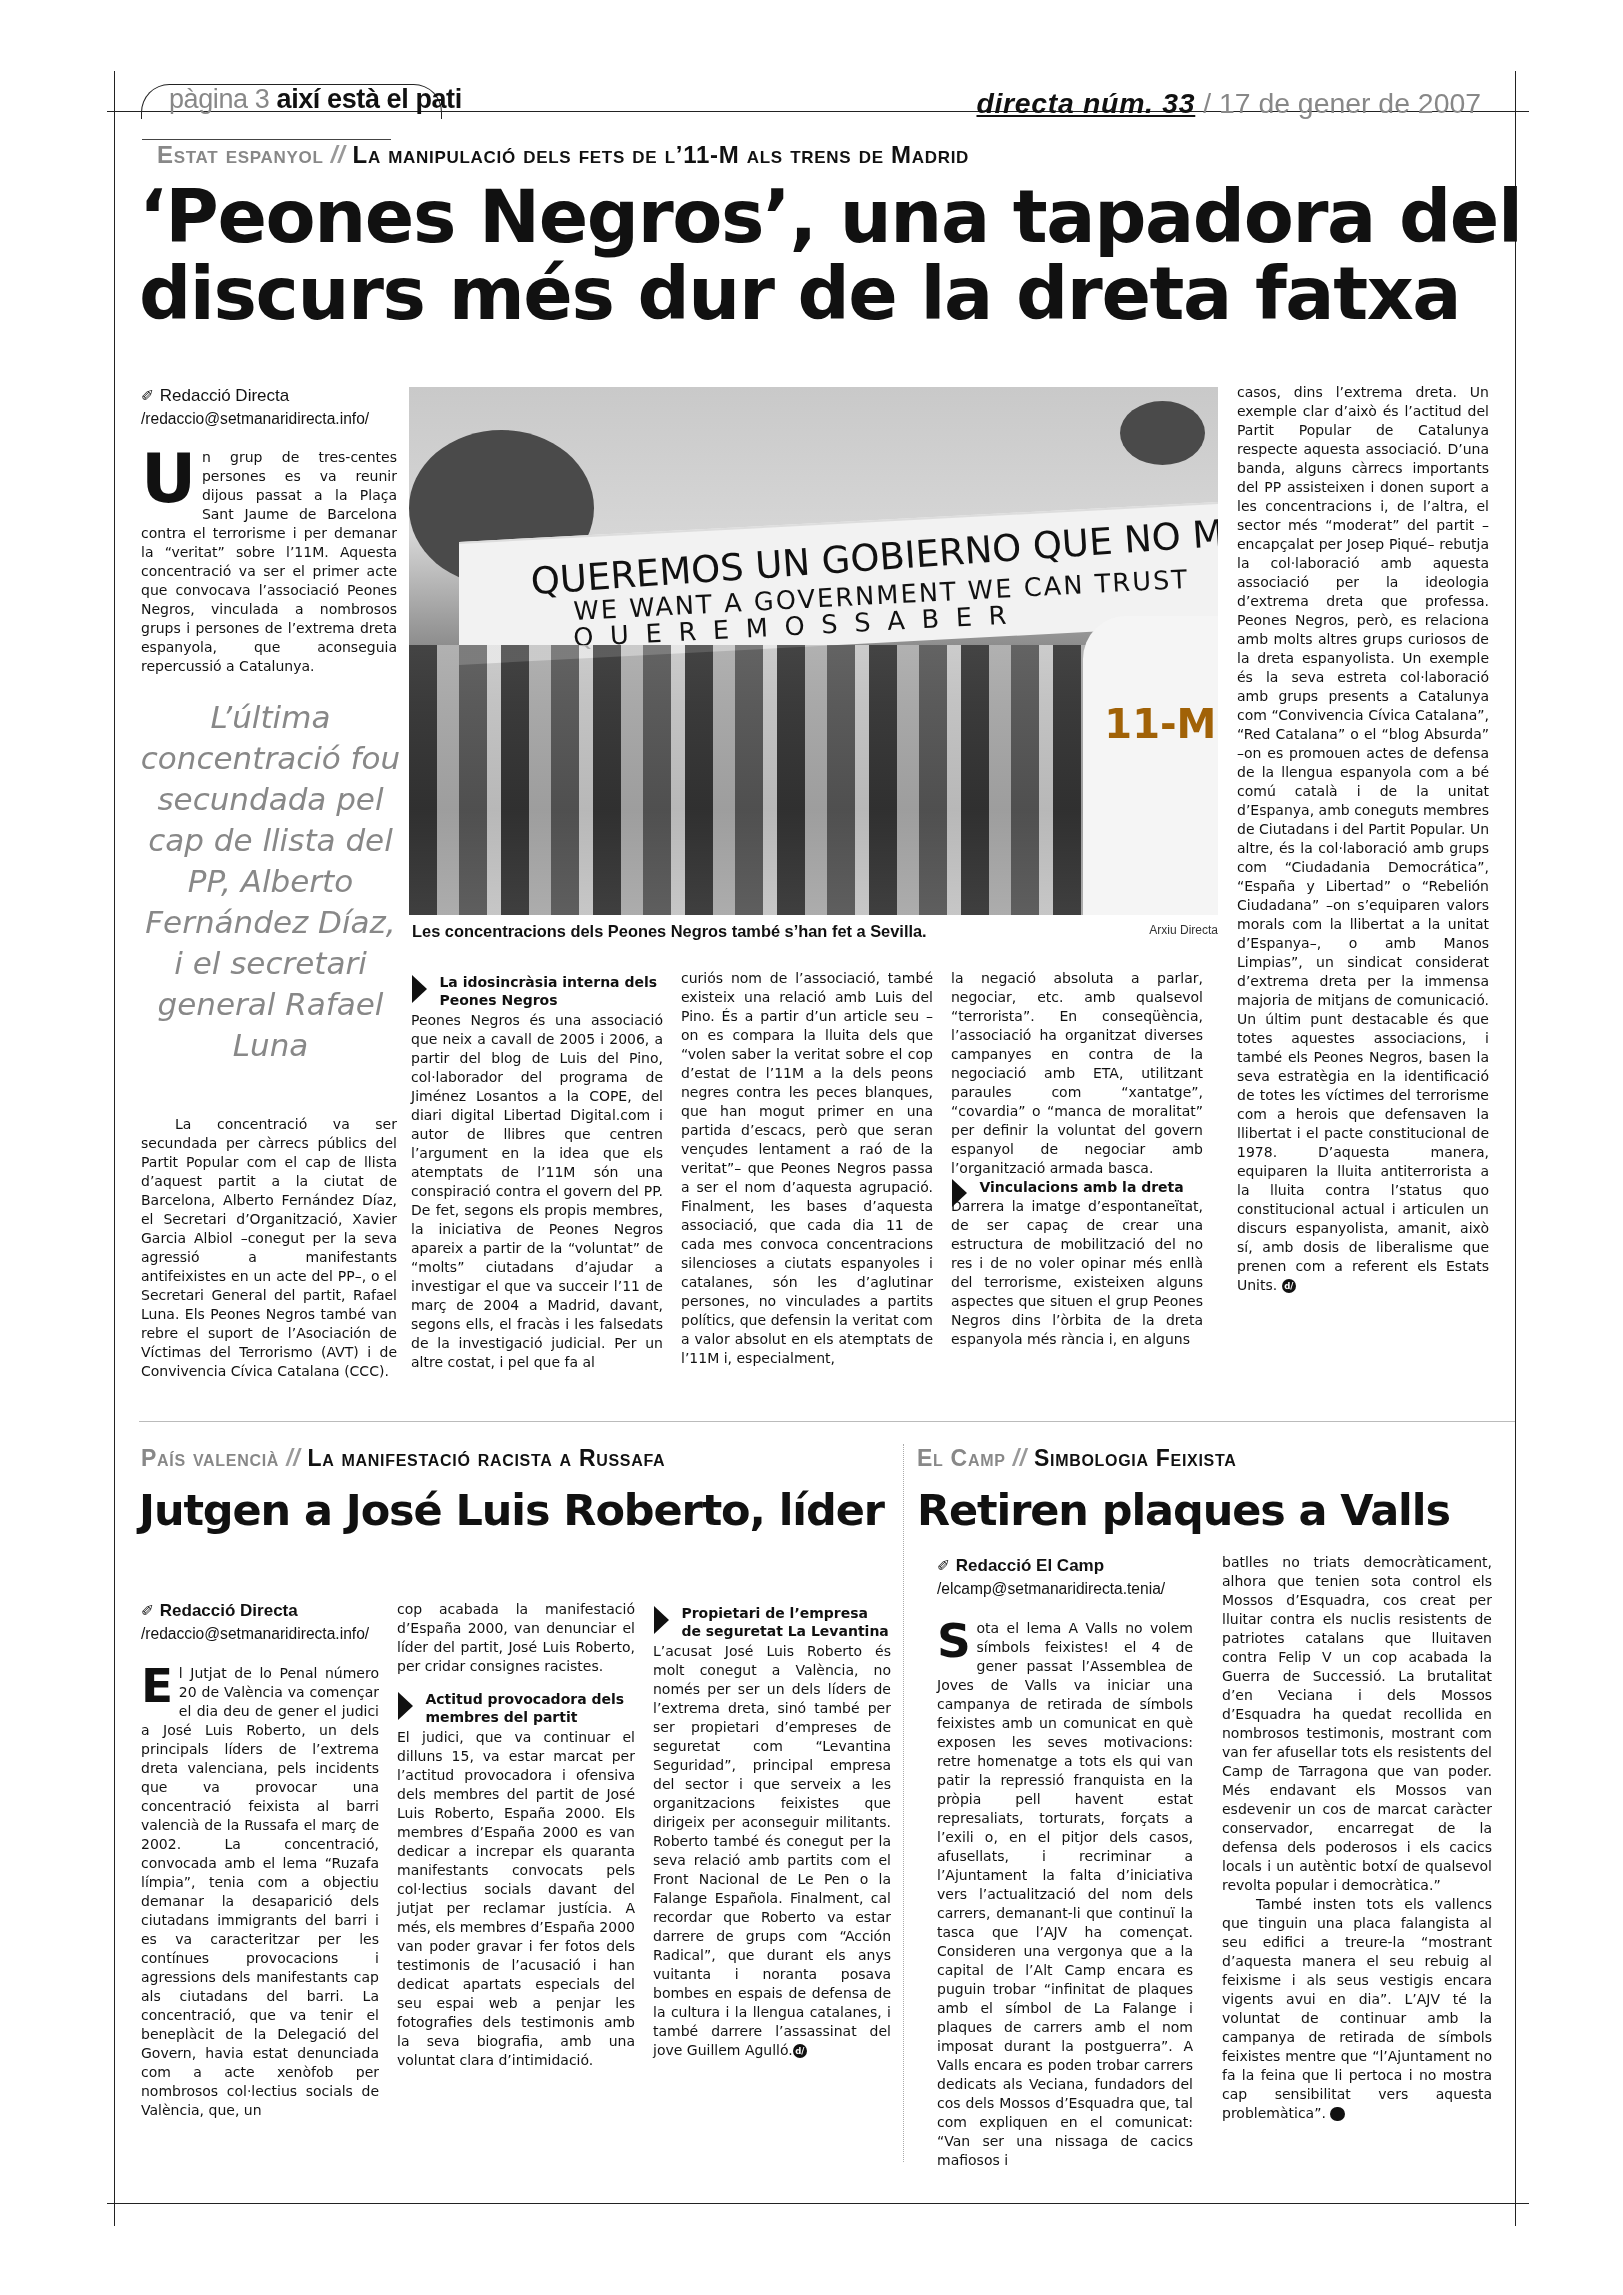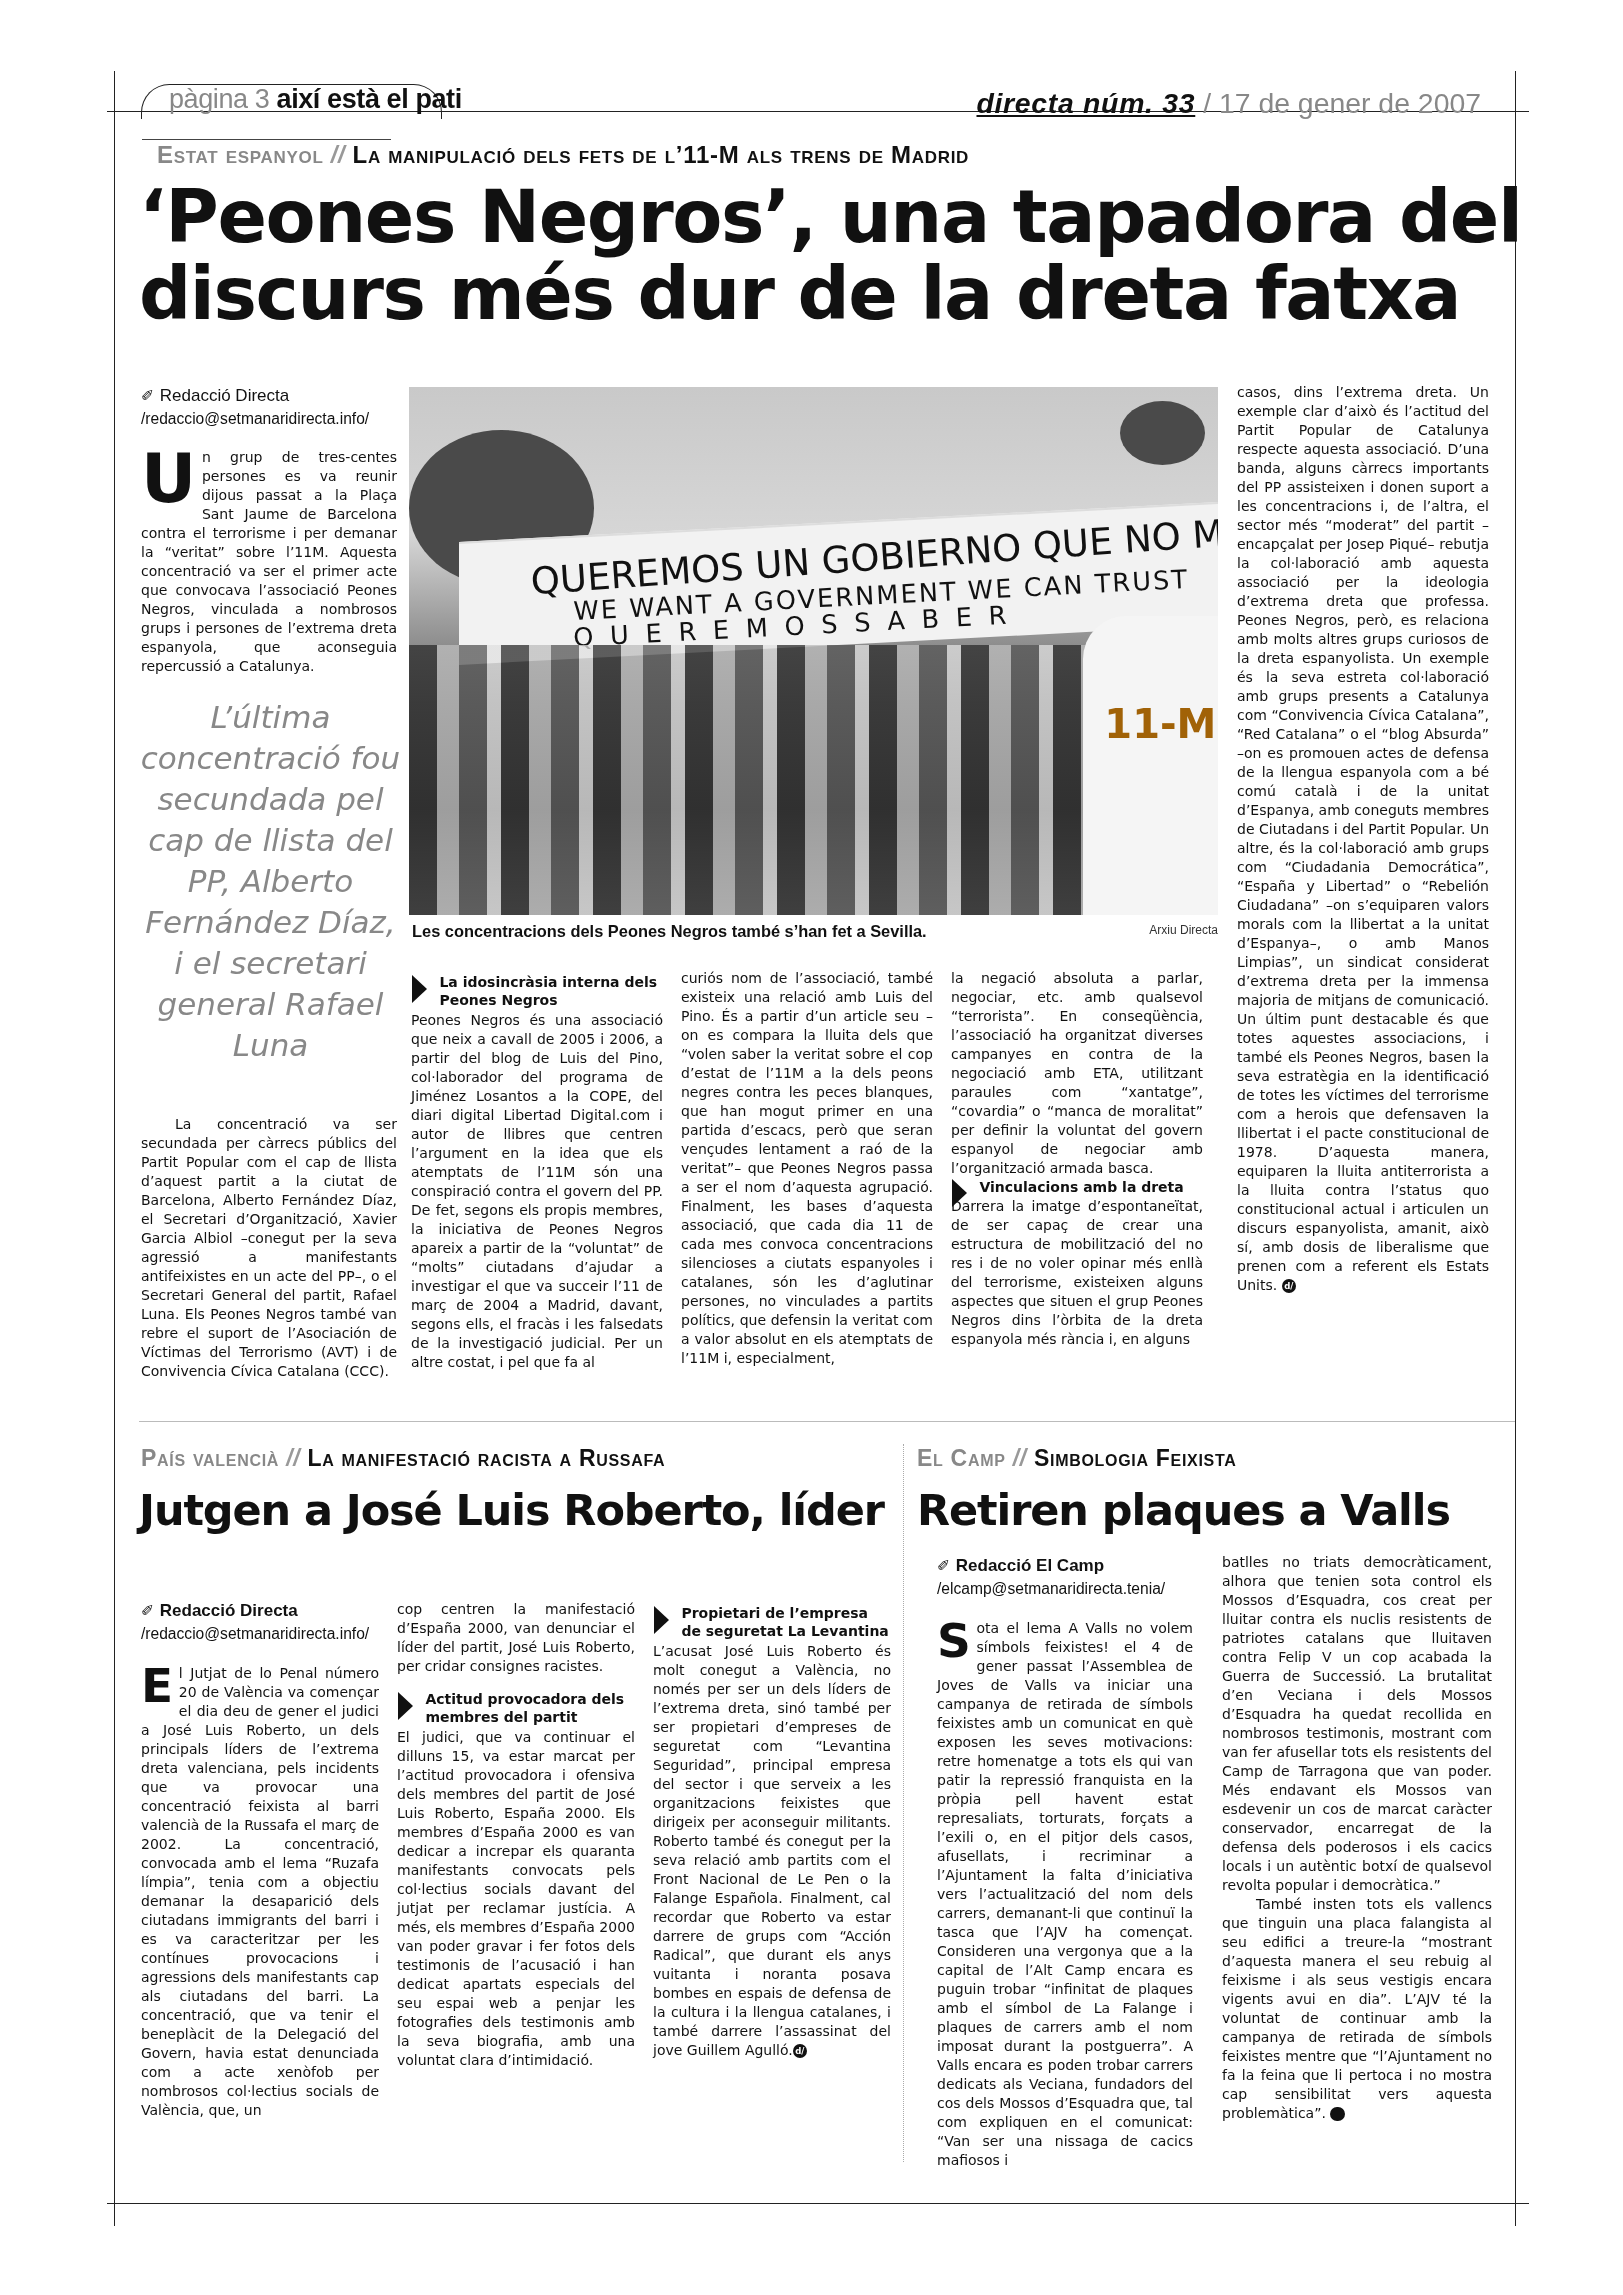--- a/index.html
+++ b/index.html
@@ -136,21 +136,21 @@
 </div>
 <div class="byline" style="left:141px; top:1600px;">
   <div><span class="ico">✐</span><b class="who">Redacció Directa</b></div>
   <div>/redaccio@setmanaridirecta.info/</div>
 </div>
 <div class="col" style="left:141px; top:1664px; width:238px;">
   <span class="dropcap sm">E</span>
   <p>l Jutjat de lo Penal número 20 de València va començar el dia deu de gener el judici a José Luis Roberto, un dels principals líders de l’extrema dreta valenciana, pels incidents que va provocar una concentració feixista al barri valencià de la Russafa el març de 2002. La concentració, convocada amb el lema “Ruzafa límpia”, tenia com a objectiu demanar la desaparició dels ciutadans immigrants del barri i es va caracteritzar per les contínues provocacions i agressions dels manifestants cap als ciutadans del barri. La concentració, que va tenir el beneplàcit de la Delegació del Govern, havia estat denunciada com a acte xenòfob per nombrosos col·lectius socials de València, que, un</p>
 </div>
 <div class="col" style="left:397px; top:1600px; width:238px;">
-  <p>cop centren la manifestació d’España 2000, van denunciar el líder del partit, José Luis Roberto, per cridar consignes racistes.</p>
+  <p>cop acabada la manifestació d’España 2000, van denunciar el líder del partit, José Luis Roberto, per cridar consignes racistes.</p>
   <div class="sub" style="margin-top:14.2px;"><span class="tri"></span><span>Actitud provocadora dels membres del partit</span></div>
   <p>El judici, que va continuar el dilluns 15, va estar marcat per l’actitud provocadora i ofensiva dels membres del partit de José Luis Roberto, España 2000. Els membres d’España 2000 es van dedicar a increpar els quaranta manifestants convocats pels col·lectius socials davant del jutjat per reclamar justícia. A més, els membres d’España 2000 van poder gravar i fer fotos dels testimonis de l’acusació i han dedicat apartats especials del seu espai web a penjar les fotografies dels testimonis amb la seva biografia, amb una voluntat clara d’intimidació.</p>
 </div>
 <div class="col" style="left:653px; top:1600px; width:238px;">
   <div class="sub"><span class="tri"></span><span>Propietari de l’empresa de seguretat La Levantina</span></div>
   <p><span>L’acusat José Luis Roberto és molt conegut a València, no només per ser un dels líders de l’extrema dreta, sinó també per ser propietari d’empreses de seguretat com “Levantina Seguridad”, principal empresa del sector i que serveix a les organitzacions feixistes que dirigeix per aconseguir militants. Roberto també és conegut per la seva relació amb partits com el Front Nacional de Le Pen o la Falange Española. Finalment, cal recordar que Roberto va estar darrere de grups com “Acción Radical”, que durant els anys vuitanta i noranta posava bombes en espais de defensa de la cultura i la llengua catalanes, i també darrere l’assassinat del jove Guillem Agulló.</span><span class="endmark">d/</span></p>
 </div>
 
 <div class="kicker" style="left:917px; top:1445px; font-size:23px;">
   <span class="sec">El Camp</span><span class="sl">//</span><span>Simbologia Feixista</span>

